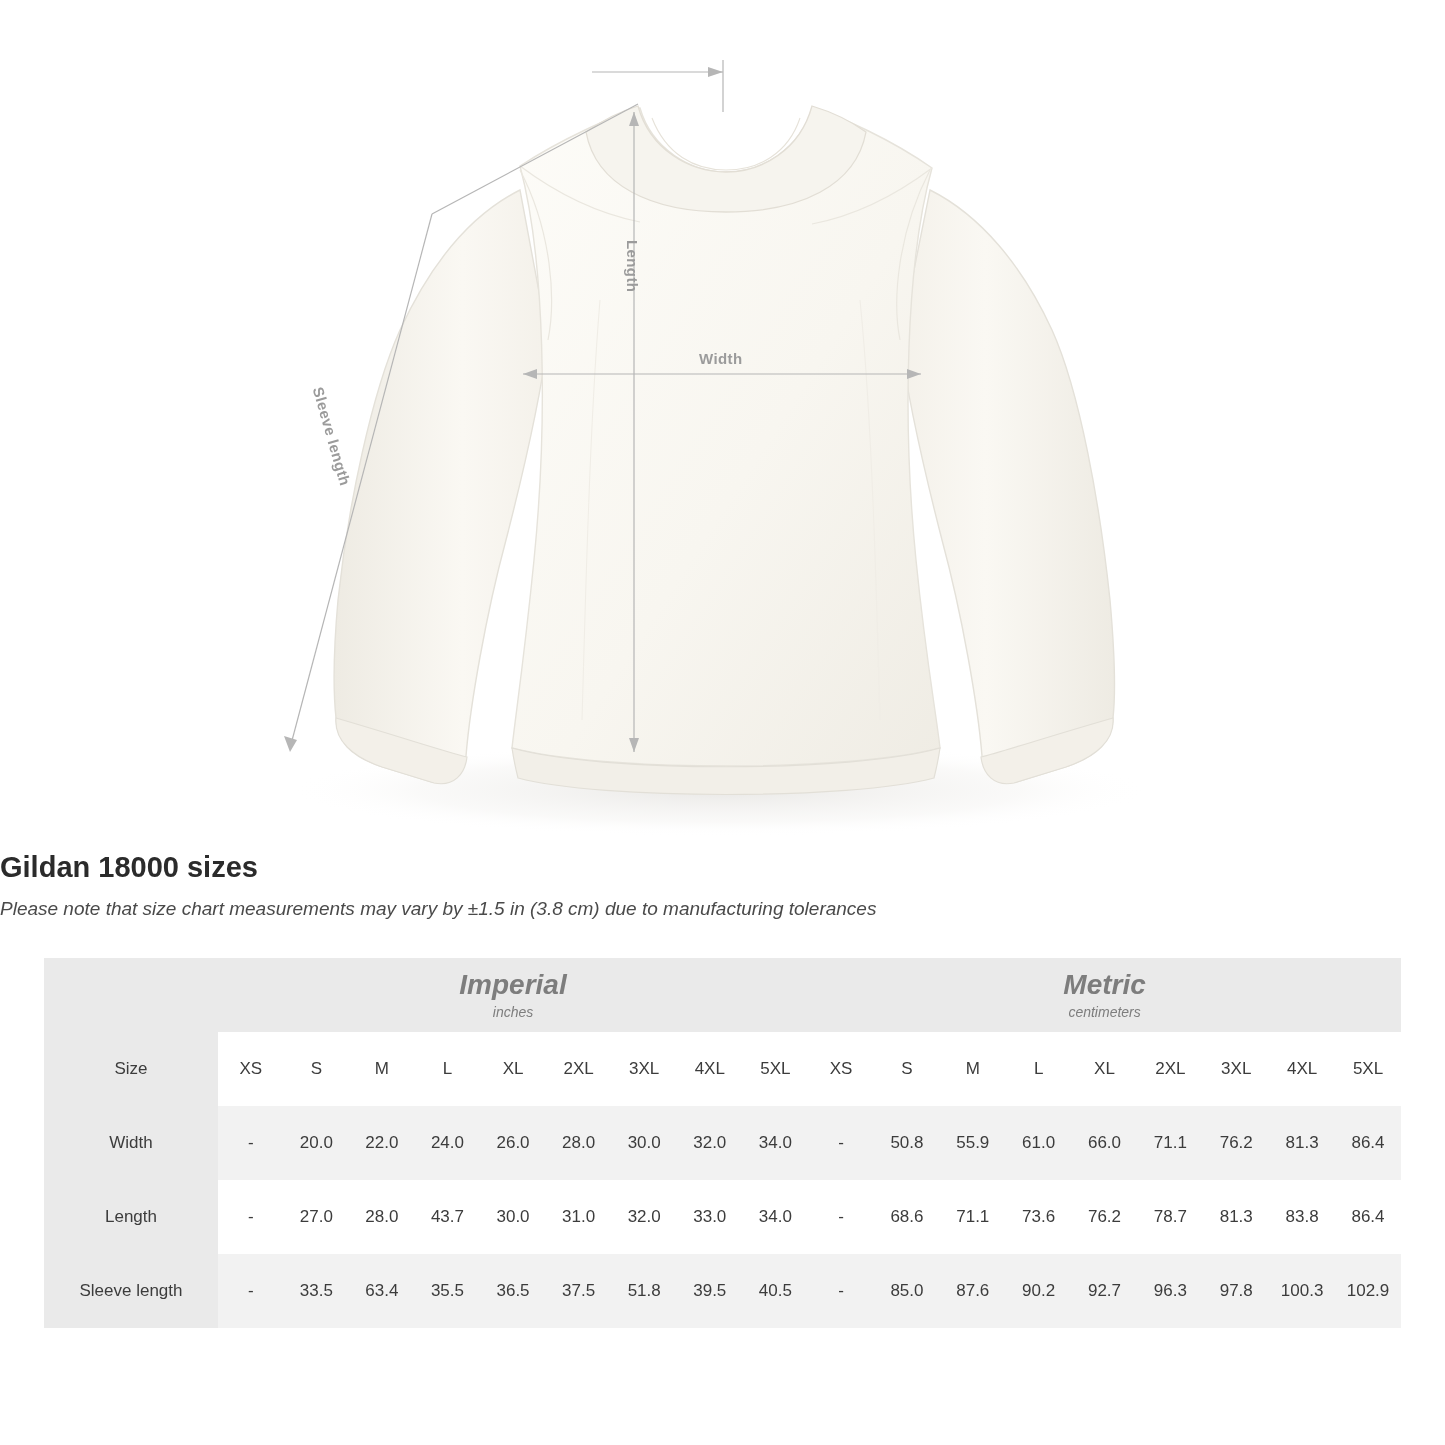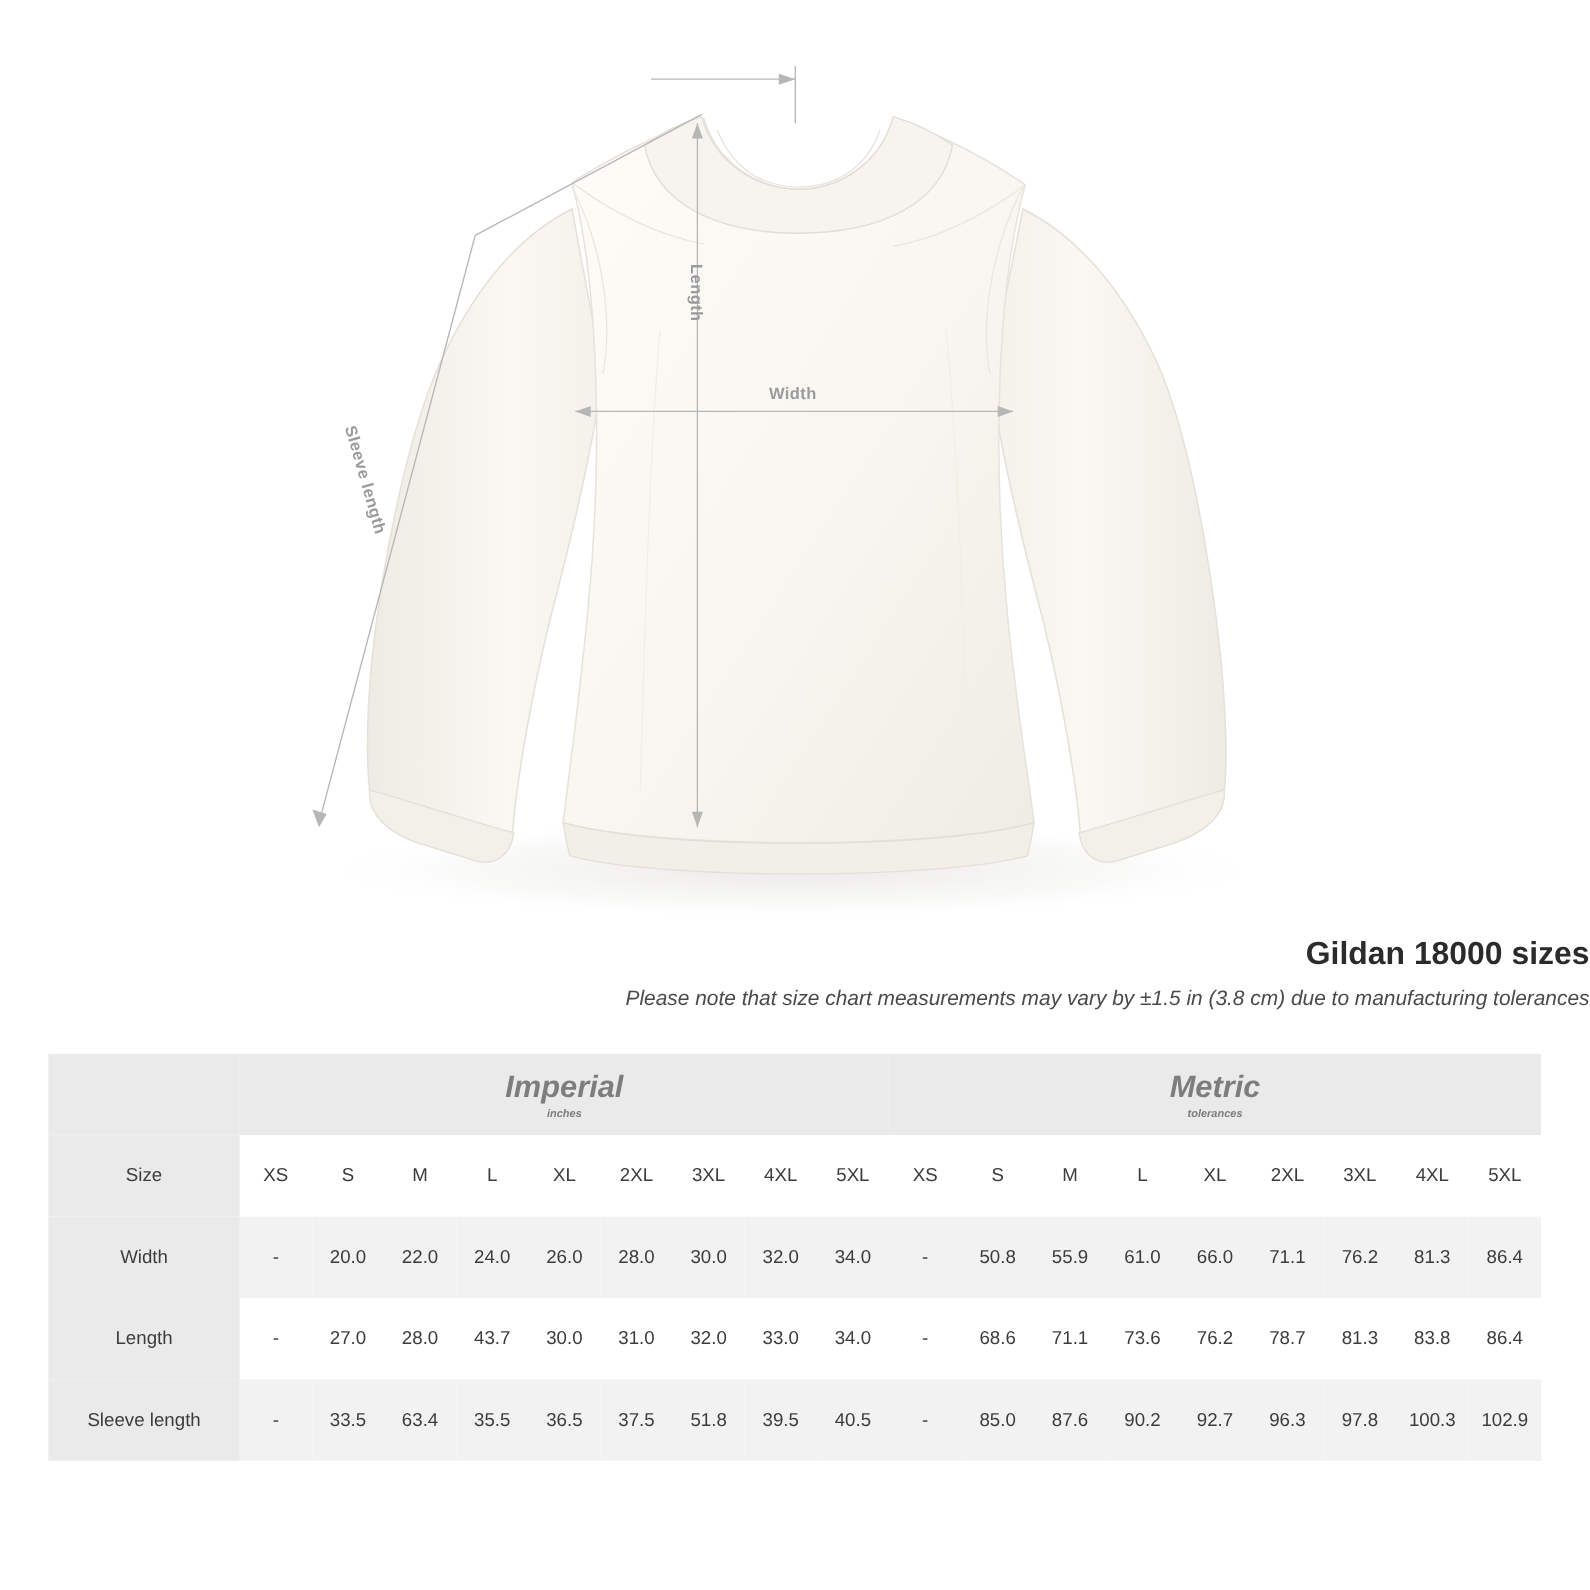--- a/index.html
+++ b/index.html
@@ -33,21 +33,21 @@
     transform: rotate(90deg);
   }
   #label-width { left: 699px; top: 350px; }
   #label-sleeve {
     left: 326px; top: 385px;
     transform-origin: left top;
     transform: rotate(74deg);
   }
 
   
-  #title-block { text-align:right; margin-top: 16px; }
+  #title-block { text-align:left; margin-top: 16px; }
   #chart-title {
     font-size: 29px;
     font-weight: bold;
     color: #2b2b2b;
     margin: 0 0 14px 0;
   }
   #chart-note {
     font-size: 19px;
     font-style: italic;
     color: #4a4a4a;
@@ -73,25 +73,24 @@
   }
   .hdr-row td { background: #eaeaea; height: 108px; }
   .unit-sys {
     font-size: 28px;
     font-weight: bold;
     font-style: italic;
     color: #7d7d7d;
     line-height: 1.25;
   }
   .unit-sub {
-    font-size: 10px;
+    font-size: 14px;
     font-style: italic;
     color: #7d7d7d;
     line-height: 1.5;
-    font-weight: bold;
   }
   .corner-cell { background: #eaeaea; }
   .size-row td { background: #ffffff; margin-left: 16px; }
   .row-alt td { background: #f2f2f2; }
   .rowhead {
     font-weight: bold;
     font-size: 17.5px;
     color: #3c3c3c;
   }
   .size-row .rowhead { background: #eaeaea; }
@@ -213,21 +212,21 @@
       </colgroup>
       <tbody>
         <tr class="hdr-row">
           <td class="corner-cell"></td>
           <td colspan="9">
             <div class="unit-sys">Imperial</div>
             <div class="unit-sub">inches</div>
           </td>
           <td colspan="9">
             <div class="unit-sys">Metric</div>
-            <div class="unit-sub">tolerances</div>
+            <div class="unit-sub">centimeters</div>
           </td>
         </tr>
 
         <tr class="size-row">
           <td class="rowhead">Size</td>
           <td class="colhead">XS</td>
           <td class="colhead">S</td>
           <td class="colhead">M</td>
           <td class="colhead">L</td>
           <td class="colhead">XL</td>

